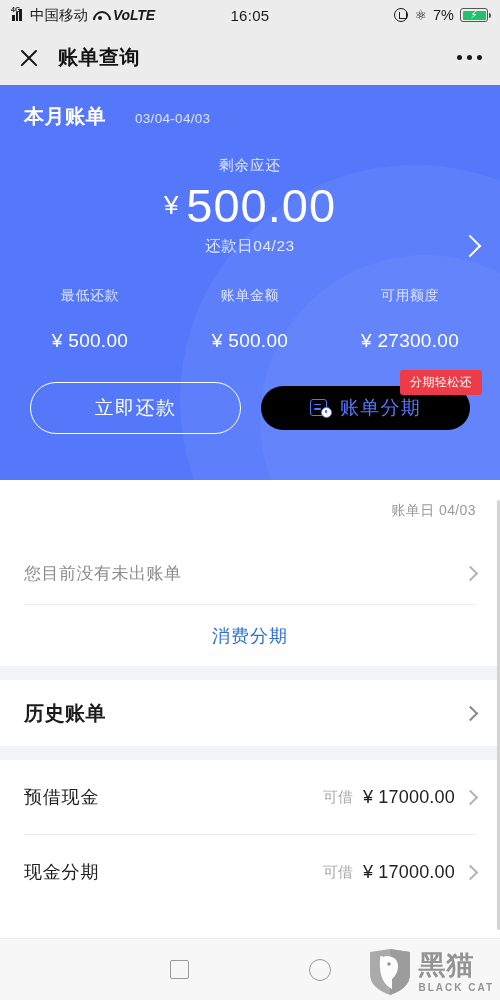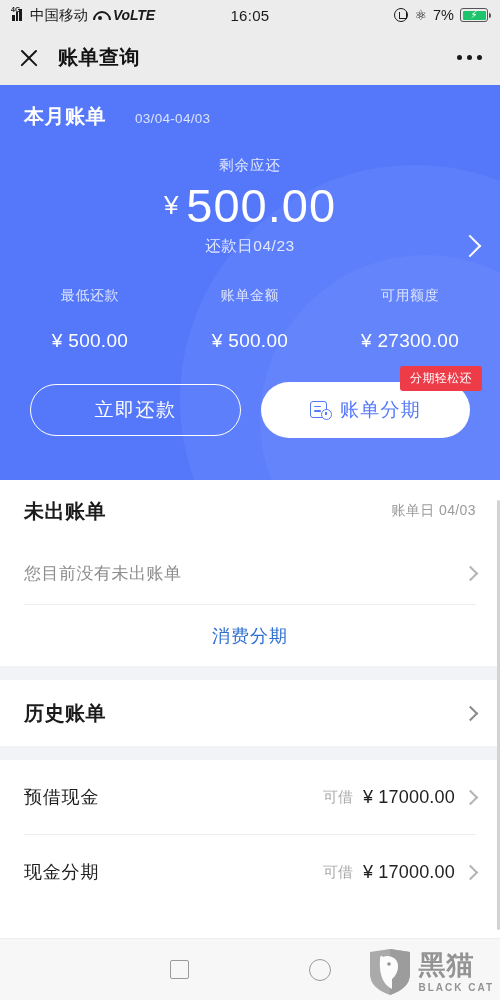--- a/index.html
+++ b/index.html
@@ -123,21 +123,21 @@
   .stat .v{ margin-top:25px; font-size:19px; color:#fff; letter-spacing:.3px;}
 
   .actions{ display:flex; align-items:center; margin-top:30px; padding:0 30px; gap:20px; position:relative;}
   .btn-outline{
     flex:1; height:52px; border:1.6px solid #fff; border-radius:30px;
     display:flex; align-items:center; justify-content:center;
     font-size:19px; color:#fff; letter-spacing:1.5px; cursor:pointer;
   }
   .btn-white-wrap{ flex:1; position:relative; }
   .btn-white{
-    height:56px; background:#ffffff; border-radius:30px;
+    height:44px; background:#000000; border-radius:30px;
     display:flex; align-items:center; justify-content:center; gap:8px;
     color:#5578fb; font-size:19px; letter-spacing:1.2px; cursor:pointer;
   }
   .badge{
     position:absolute; right:-12px; top:-16px;
     background:#ee3b48; color:#fff; font-size:12px;
     padding:4px 10px; border-radius:3px; letter-spacing:.4px; white-space:nowrap;
     z-index:5;
   }
   .ico-fenqi{ width:22px;height:19px; position:relative; flex:0 0 auto;}
@@ -294,21 +294,20 @@
           <span>账单分期</span>
         </div>
       </div>
     </div>
 
   </div>
 </div>
 
 <div class="sec">
   <div class="row sec-title-row">
-    <span class="sec-title">未出账单</span>
     <span class="spacer"></span>
     <span class="meta">账单日 04/03</span>
   </div>
   <div class="row sub-row">
     <span class="sub-text">您目前没有未出账单</span>
     <span class="spacer"></span>
     <span class="chev"></span>
   </div>
   <div class="link-row">
     <span class="link-txt">消费分期</span>

